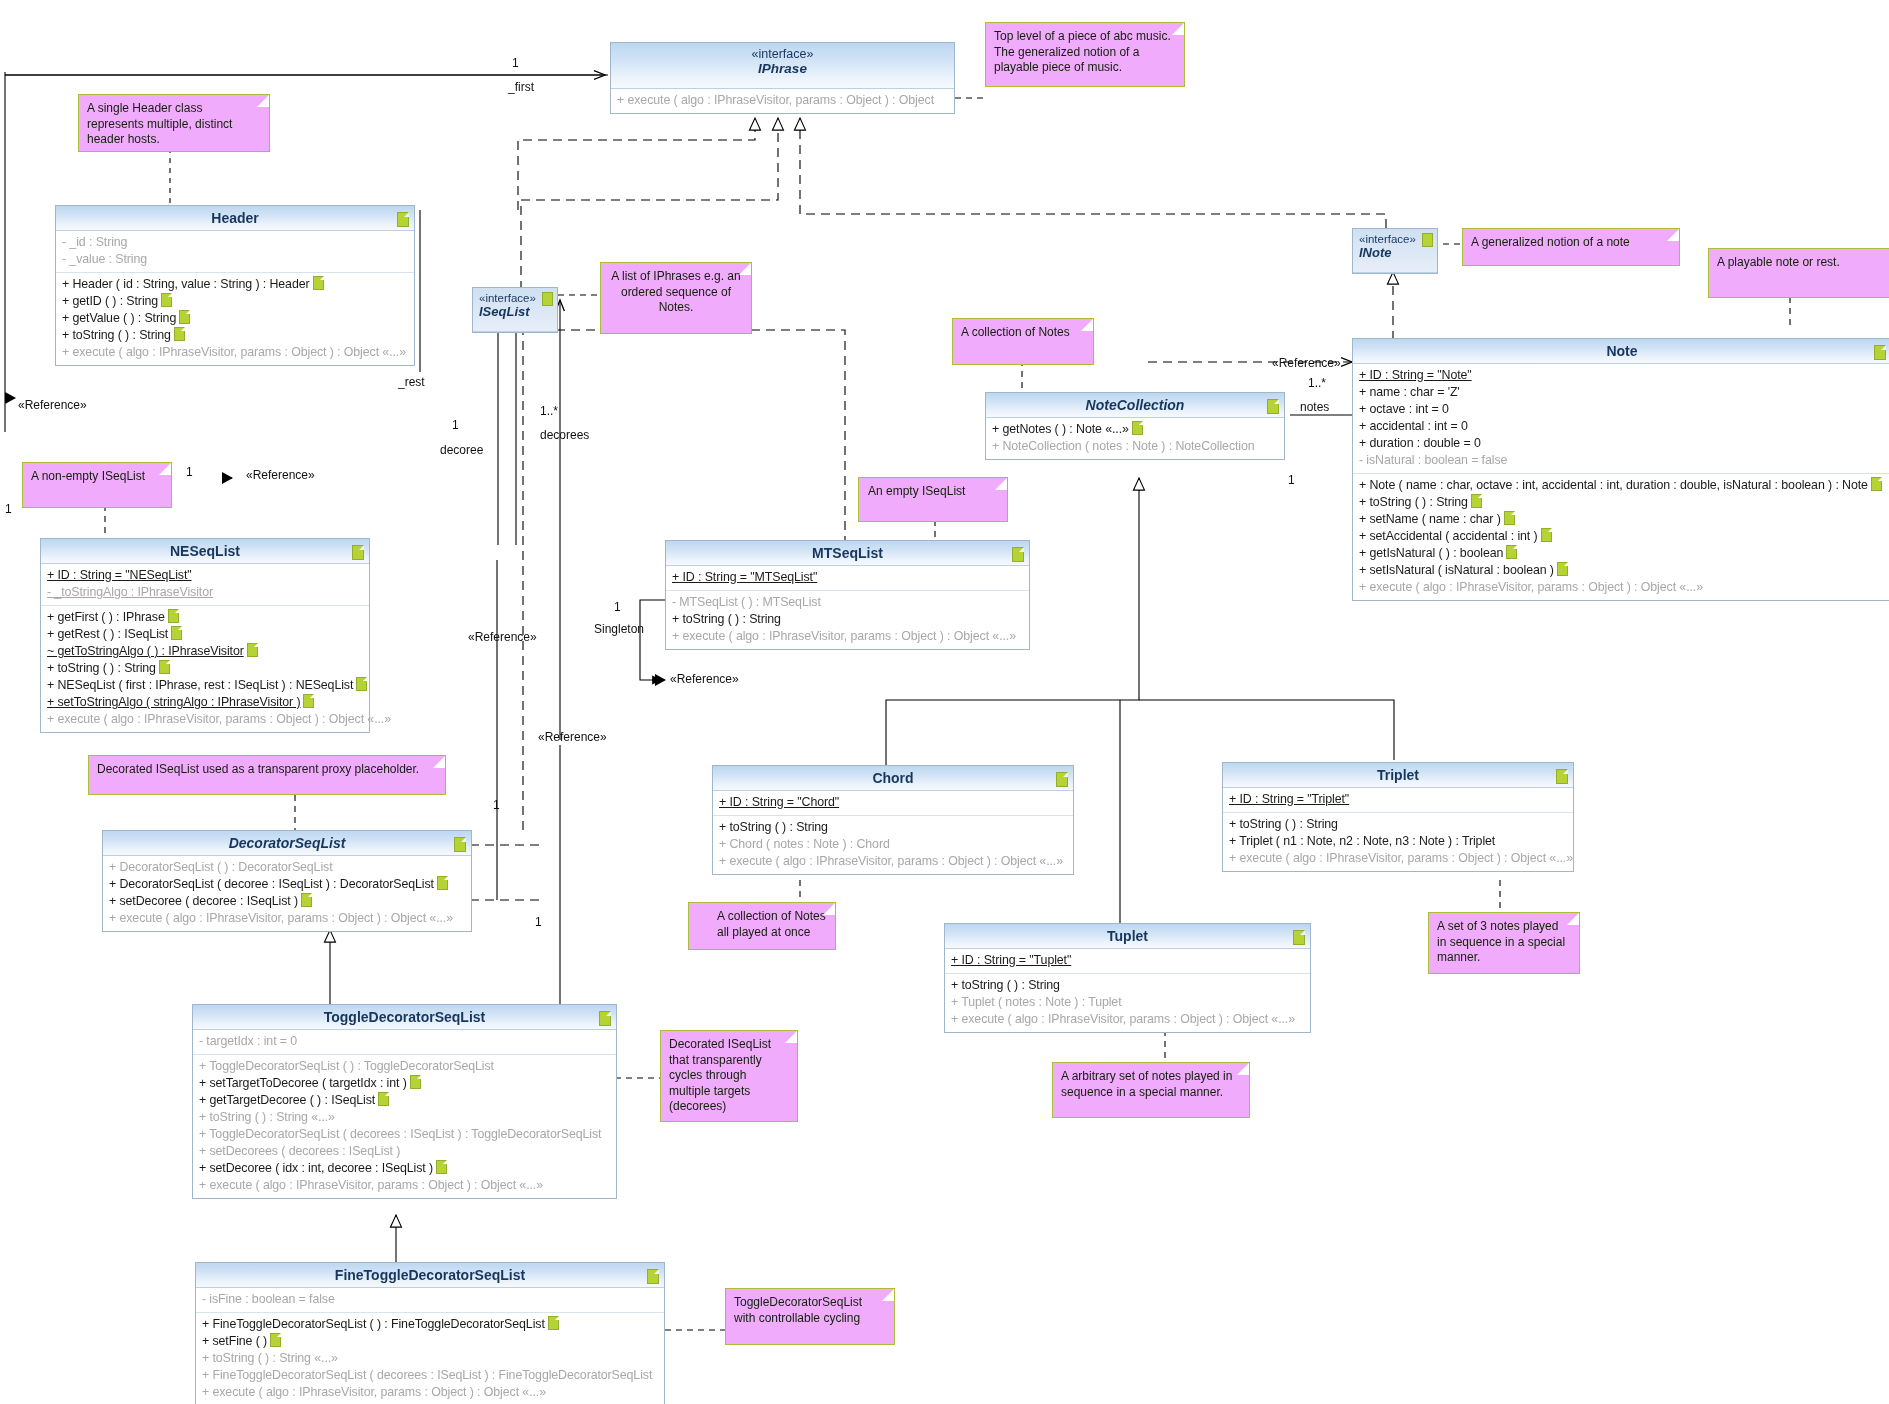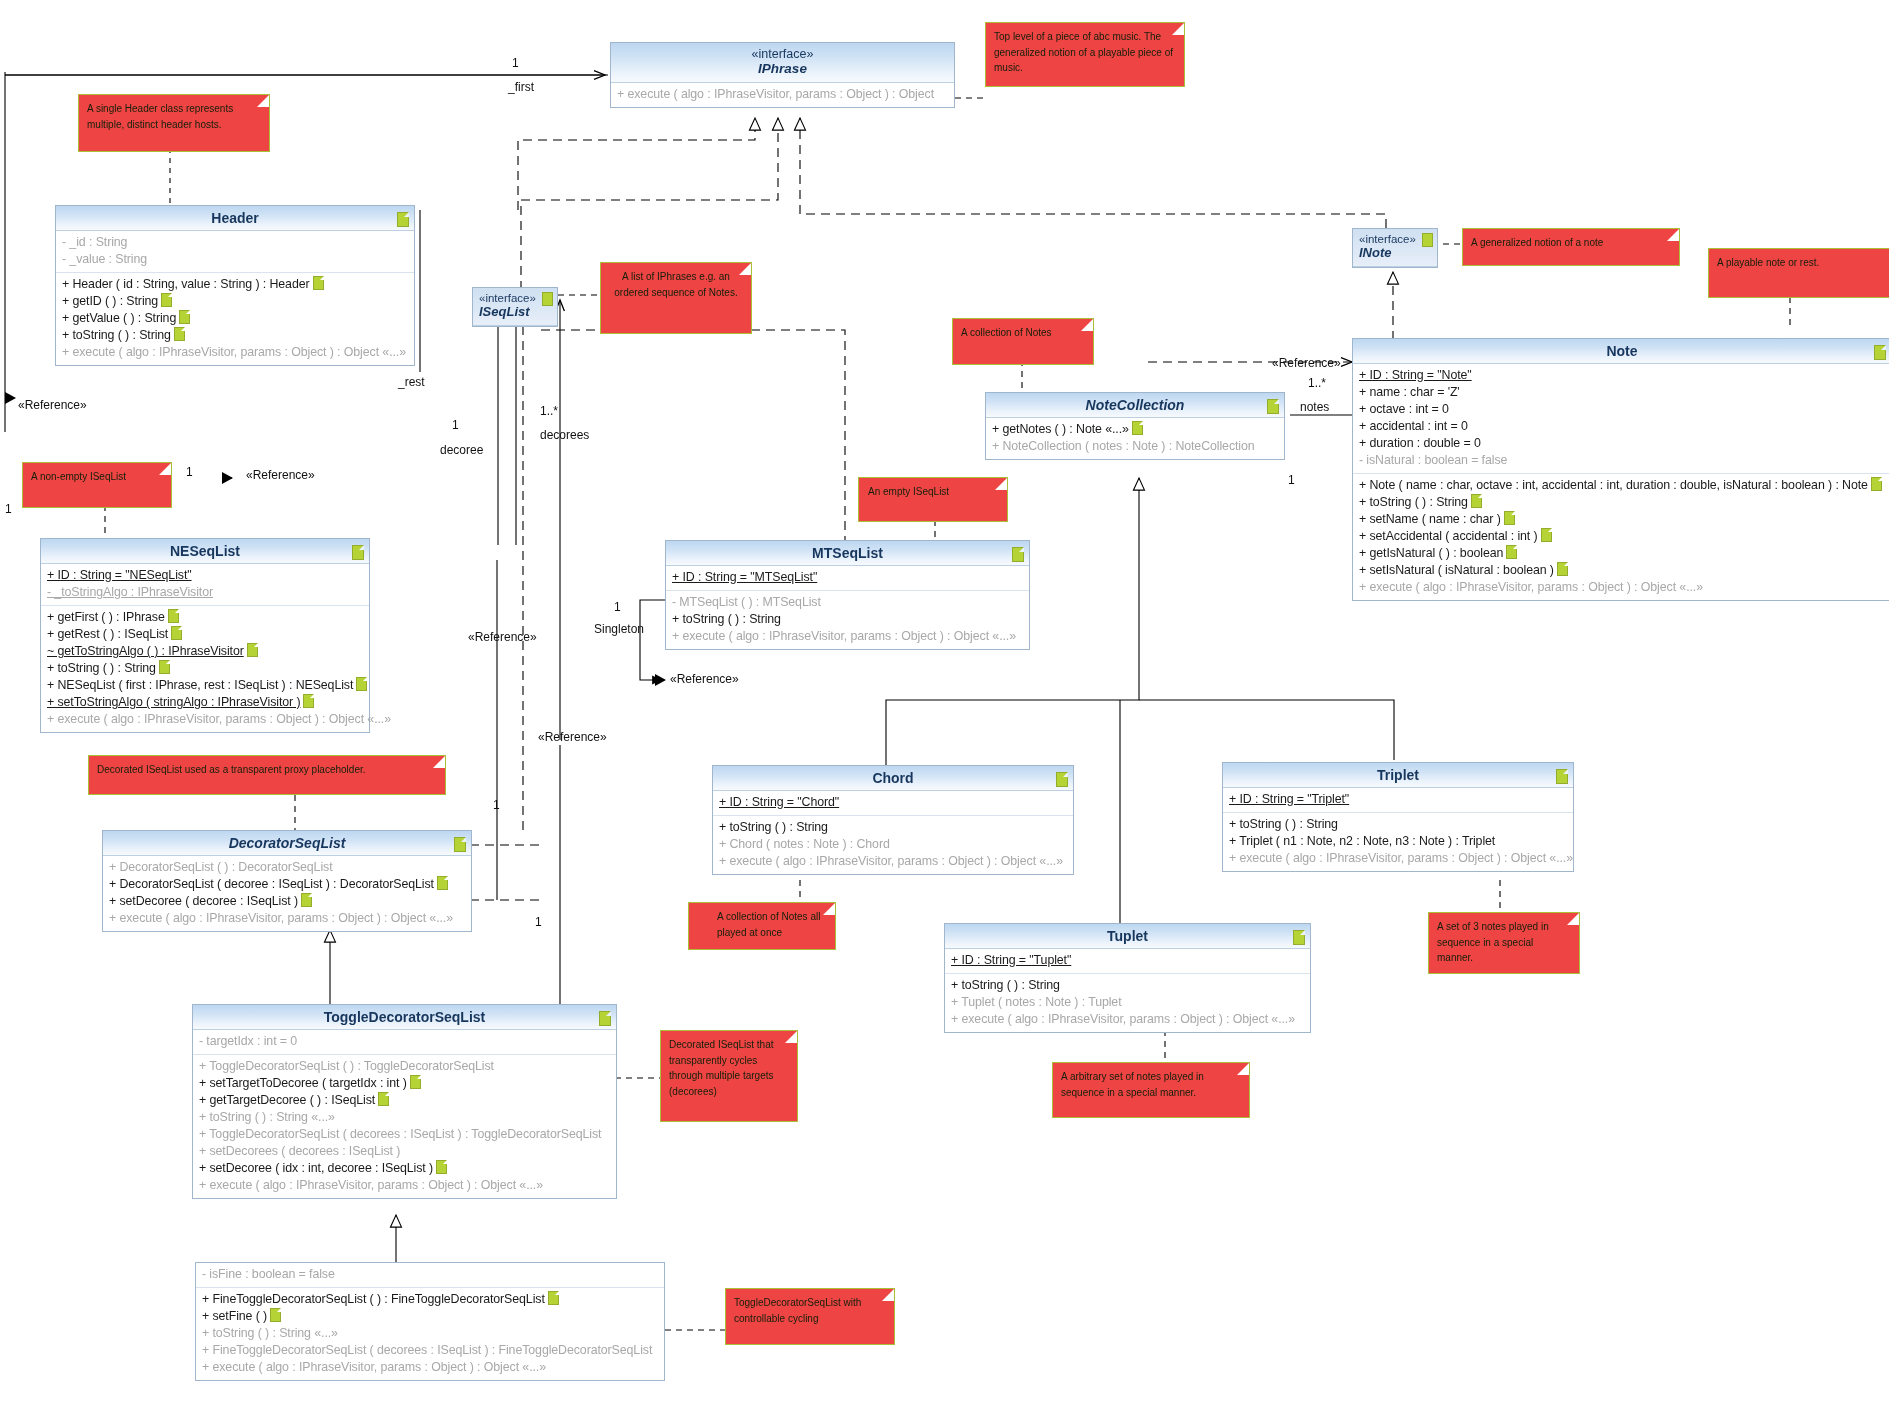--- a/index.html
+++ b/index.html
@@ -6,40 +6,40 @@
   body{font-family:"Liberation Sans", sans-serif;}
   #canvas{position:relative;width:1889px;height:1404px;overflow:hidden;background:#fff;}
 
   
   .umlbox{position:absolute;border:1px solid #9fb6cd;background:#ffffff;box-sizing:border-box;
           box-shadow:0 0 0 0 rgba(0,0,0,0);}
   .umlhead{position:relative;height:24px;line-height:24px;text-align:center;font-weight:bold;
            font-size:14px;color:#17365d;
            background:linear-gradient(to bottom,#bdd7f0 0%,#cfe2f5 35%,#eaf2fb 75%,#f7fafd 100%);
            border-bottom:1px solid #bcd0e4;}
-  .umlhead.iface{height:auto;line-height:1.15;padding:4px 2px 5px;}
+  .umlhead.iface{height:auto;line-height:1.15;padding:4px 2px 11px;}
   .umlhead .stereo{display:block;font-weight:normal;font-style:normal;font-size:12.5px;color:#17365d;}
   .umlhead .iname{display:block;font-style:italic;font-weight:bold;font-size:13.5px;}
   .umlsec{padding:3px 5px 4px 6px;border-bottom:1px solid #d8e3ee;}
   .umlsec:last-child{border-bottom:none;}
   .row{font-size:12.4px;color:#1a1a1a;white-space:nowrap;line-height:17px;letter-spacing:-0.1px;}
   .row.muted{color:#a8a8a8;}
   .row.stat{text-decoration:underline;}
   .note-ic{display:inline-block;width:9px;height:12px;vertical-align:-2px;margin-left:3px;
            background:#b5d334;border:1px solid #94ad2c;position:relative;}
   .note-ic:after{content:"";position:absolute;right:-1px;top:-1px;border-width:0 0 4px 4px;
                  border-style:solid;border-color:transparent transparent #ffffff transparent;}
   .hdr-ic{position:absolute;right:5px;top:6px;width:10px;height:13px;background:#b5d334;
           border:1px solid #94ad2c;}
   .hdr-ic:after{content:"";position:absolute;right:-1px;top:-1px;border-width:0 0 5px 5px;
                 border-style:solid;border-color:transparent transparent #eaf2fb transparent;}
   .iface-ic{position:absolute;right:4px;top:4px;width:9px;height:12px;background:#b5d334;border:1px solid #94ad2c;}
 
   
-  .cnote{position:absolute;background:#ef4444;border:1px solid #aabf36;font-size:10px;
+  .cnote{position:absolute;background:#f0abfc;border:1px solid #aabf36;font-size:12px;
          color:#12200a;line-height:15.5px;padding:6px 8px;box-sizing:border-box;}
   .cnote:before{content:"";position:absolute;right:0;top:0;border-width:0 0 12px 12px;
                 border-style:solid;border-color:transparent transparent #ffffff transparent;}
   .cnote:after{content:"";position:absolute;right:0;top:0;width:0;height:0;
                border-left:12px solid transparent;border-bottom:12px solid #aabf36;
                transform:translate(0,0);opacity:.0;}
 
   
   .lbl{position:absolute;font-size:12px;color:#111;white-space:nowrap;}
   svg.wires{position:absolute;left:0;top:0;width:1889px;height:1404px;pointer-events:none;}
@@ -345,20 +345,24 @@
       <div class="row"><span>+ getTargetDecoree ( ) :  ISeqList</span><i class="note-ic"></i></div>
       <div class="row muted">+ toString ( ) :  String «...»</div>
       <div class="row muted">+ ToggleDecoratorSeqList ( decorees : ISeqList ) :  ToggleDecoratorSeqList</div>
       <div class="row muted">+ setDecorees ( decorees : ISeqList )</div>
       <div class="row"><span>+ setDecoree ( idx : int, decoree : ISeqList )</span><i class="note-ic"></i></div>
       <div class="row muted">+ execute ( algo : IPhraseVisitor, params : Object ) :  Object «...»</div>
     </div>
   </div>
 
   <div class="umlbox" style="left:195px;top:1262px;width:470px;">
+    <div class="umlhead">
+      <span>FineToggleDecoratorSeqList</span>
+      <span class="hdr-ic"></span>
+    </div>
     <div class="umlsec">
       <div class="row muted">- isFine : boolean = false</div>
     </div>
     <div class="umlsec">
       <div class="row"><span>+ FineToggleDecoratorSeqList ( ) :  FineToggleDecoratorSeqList</span><i class="note-ic"></i></div>
       <div class="row"><span>+ setFine ( )</span><i class="note-ic"></i></div>
       <div class="row muted">+ toString ( ) :  String «...»</div>
       <div class="row muted">+ FineToggleDecoratorSeqList ( decorees : ISeqList ) :  FineToggleDecoratorSeqList</div>
       <div class="row muted">+ execute ( algo : IPhraseVisitor, params : Object ) :  Object «...»</div>
     </div>

